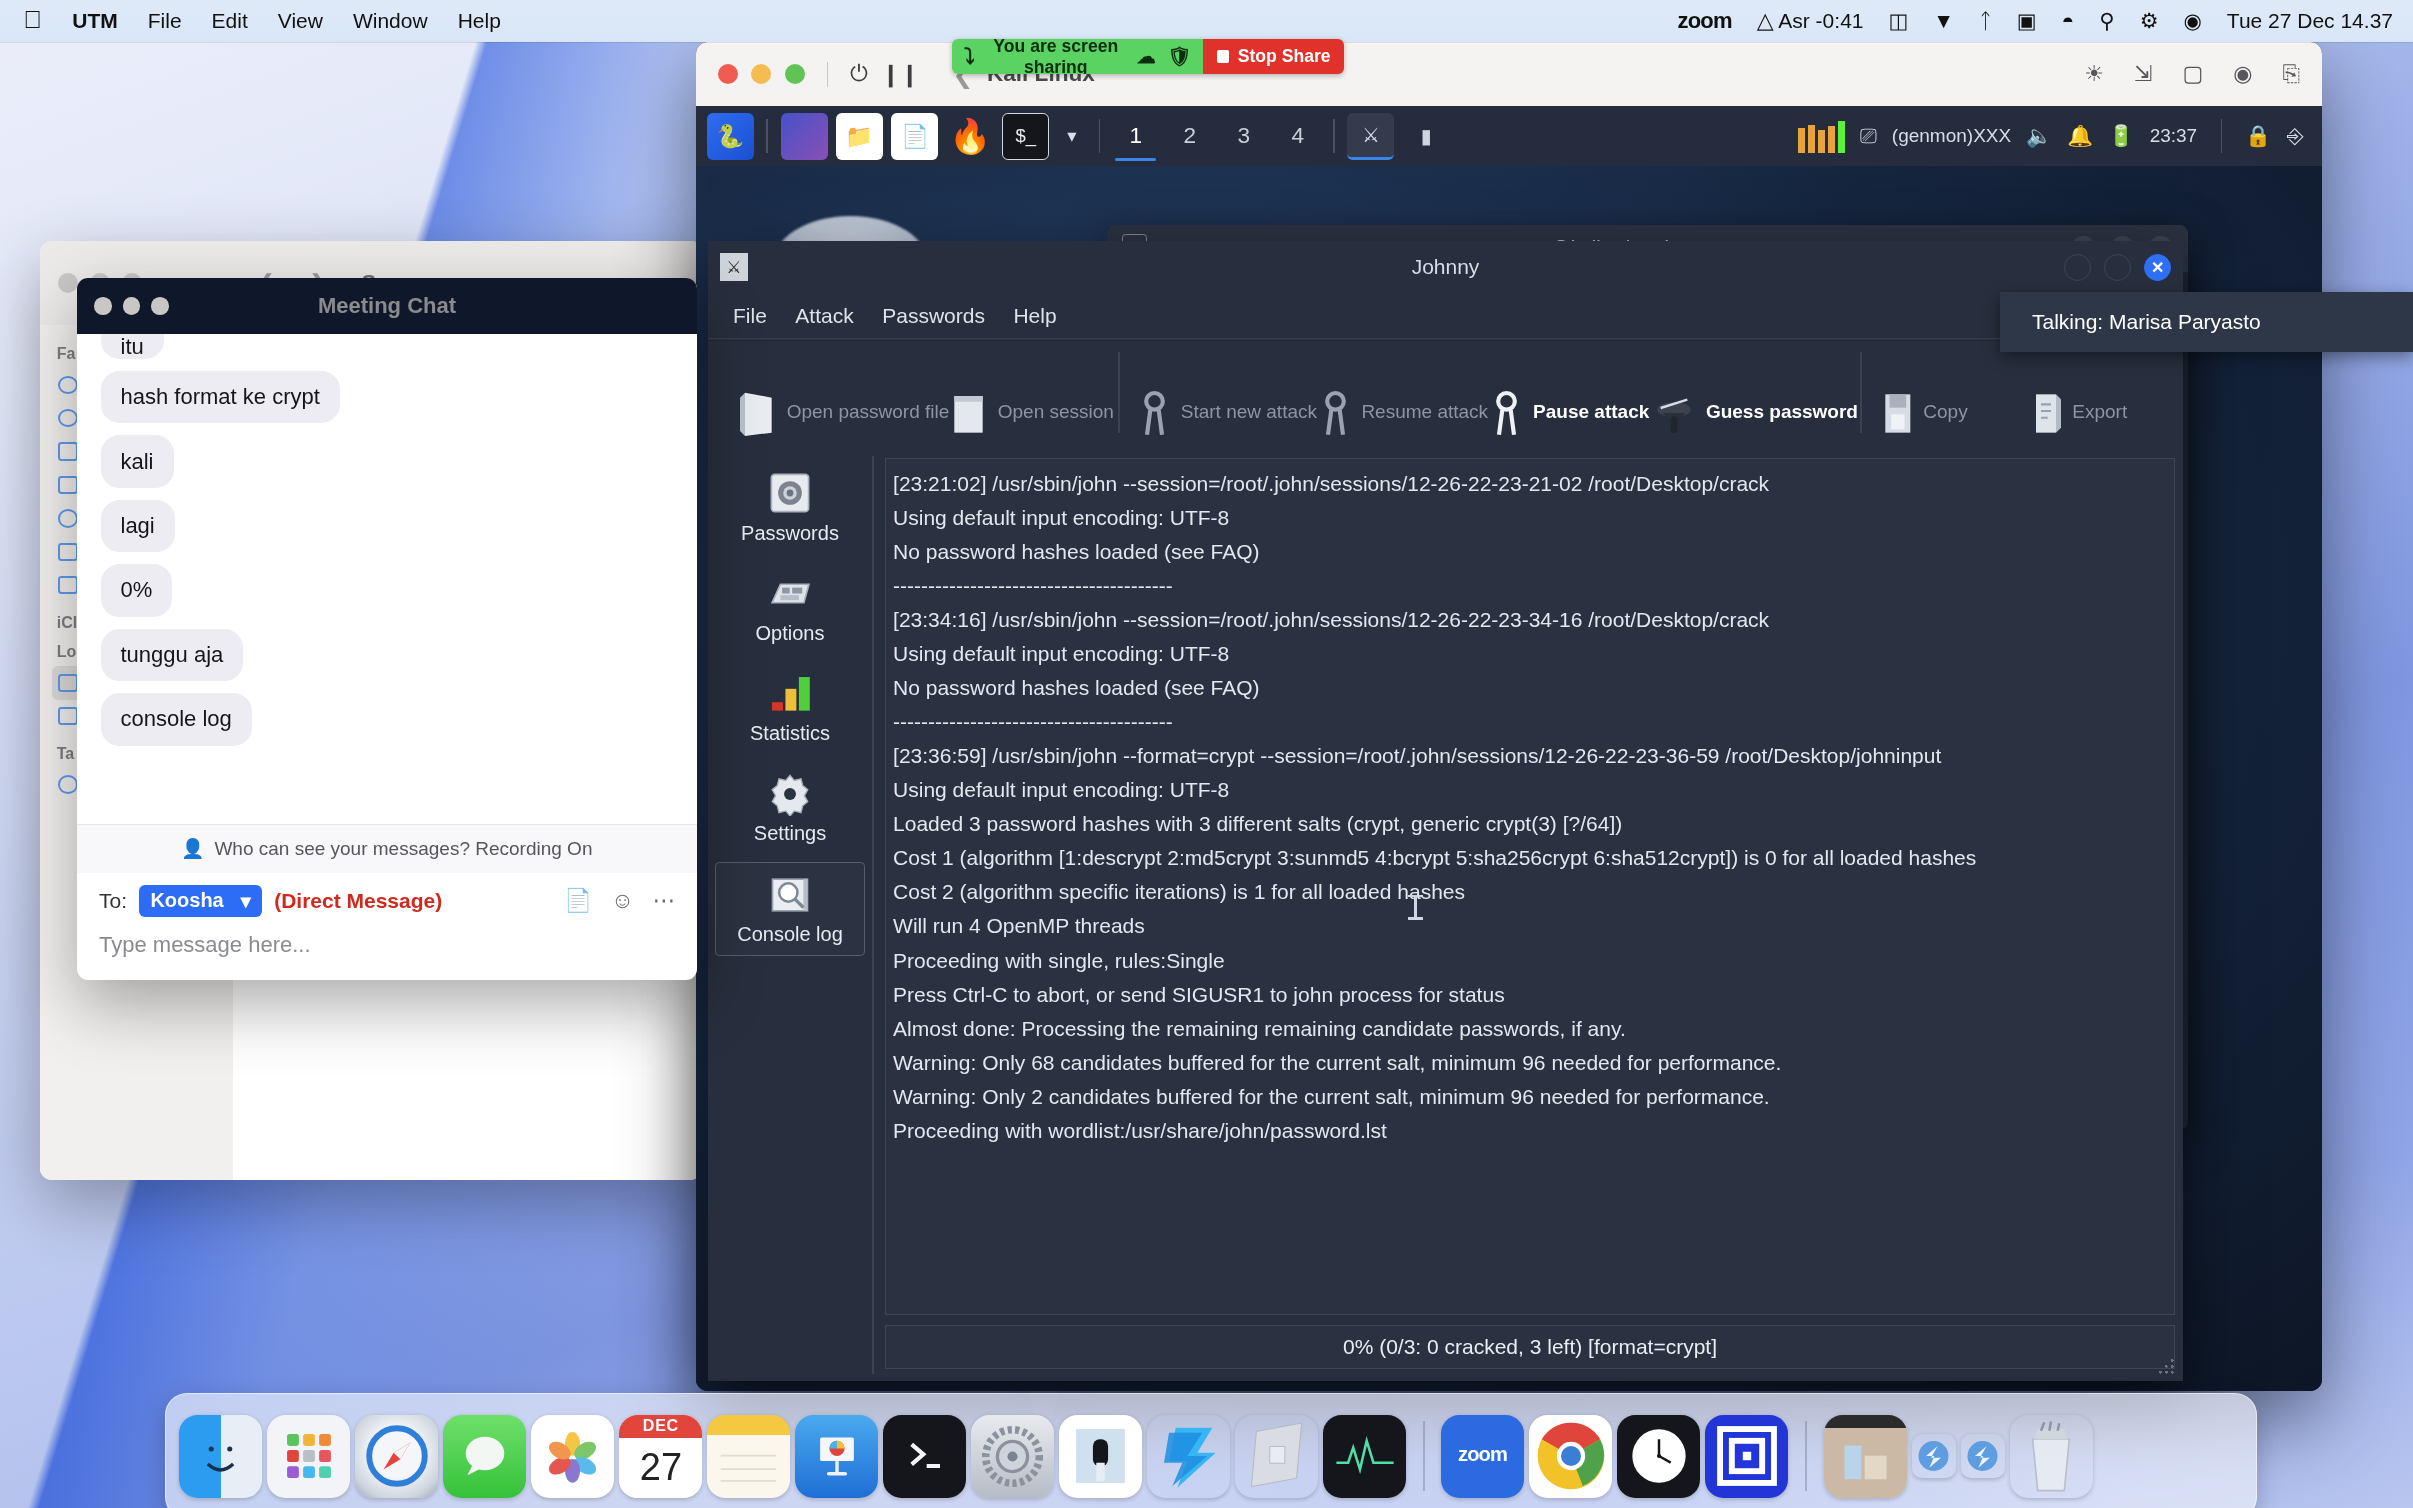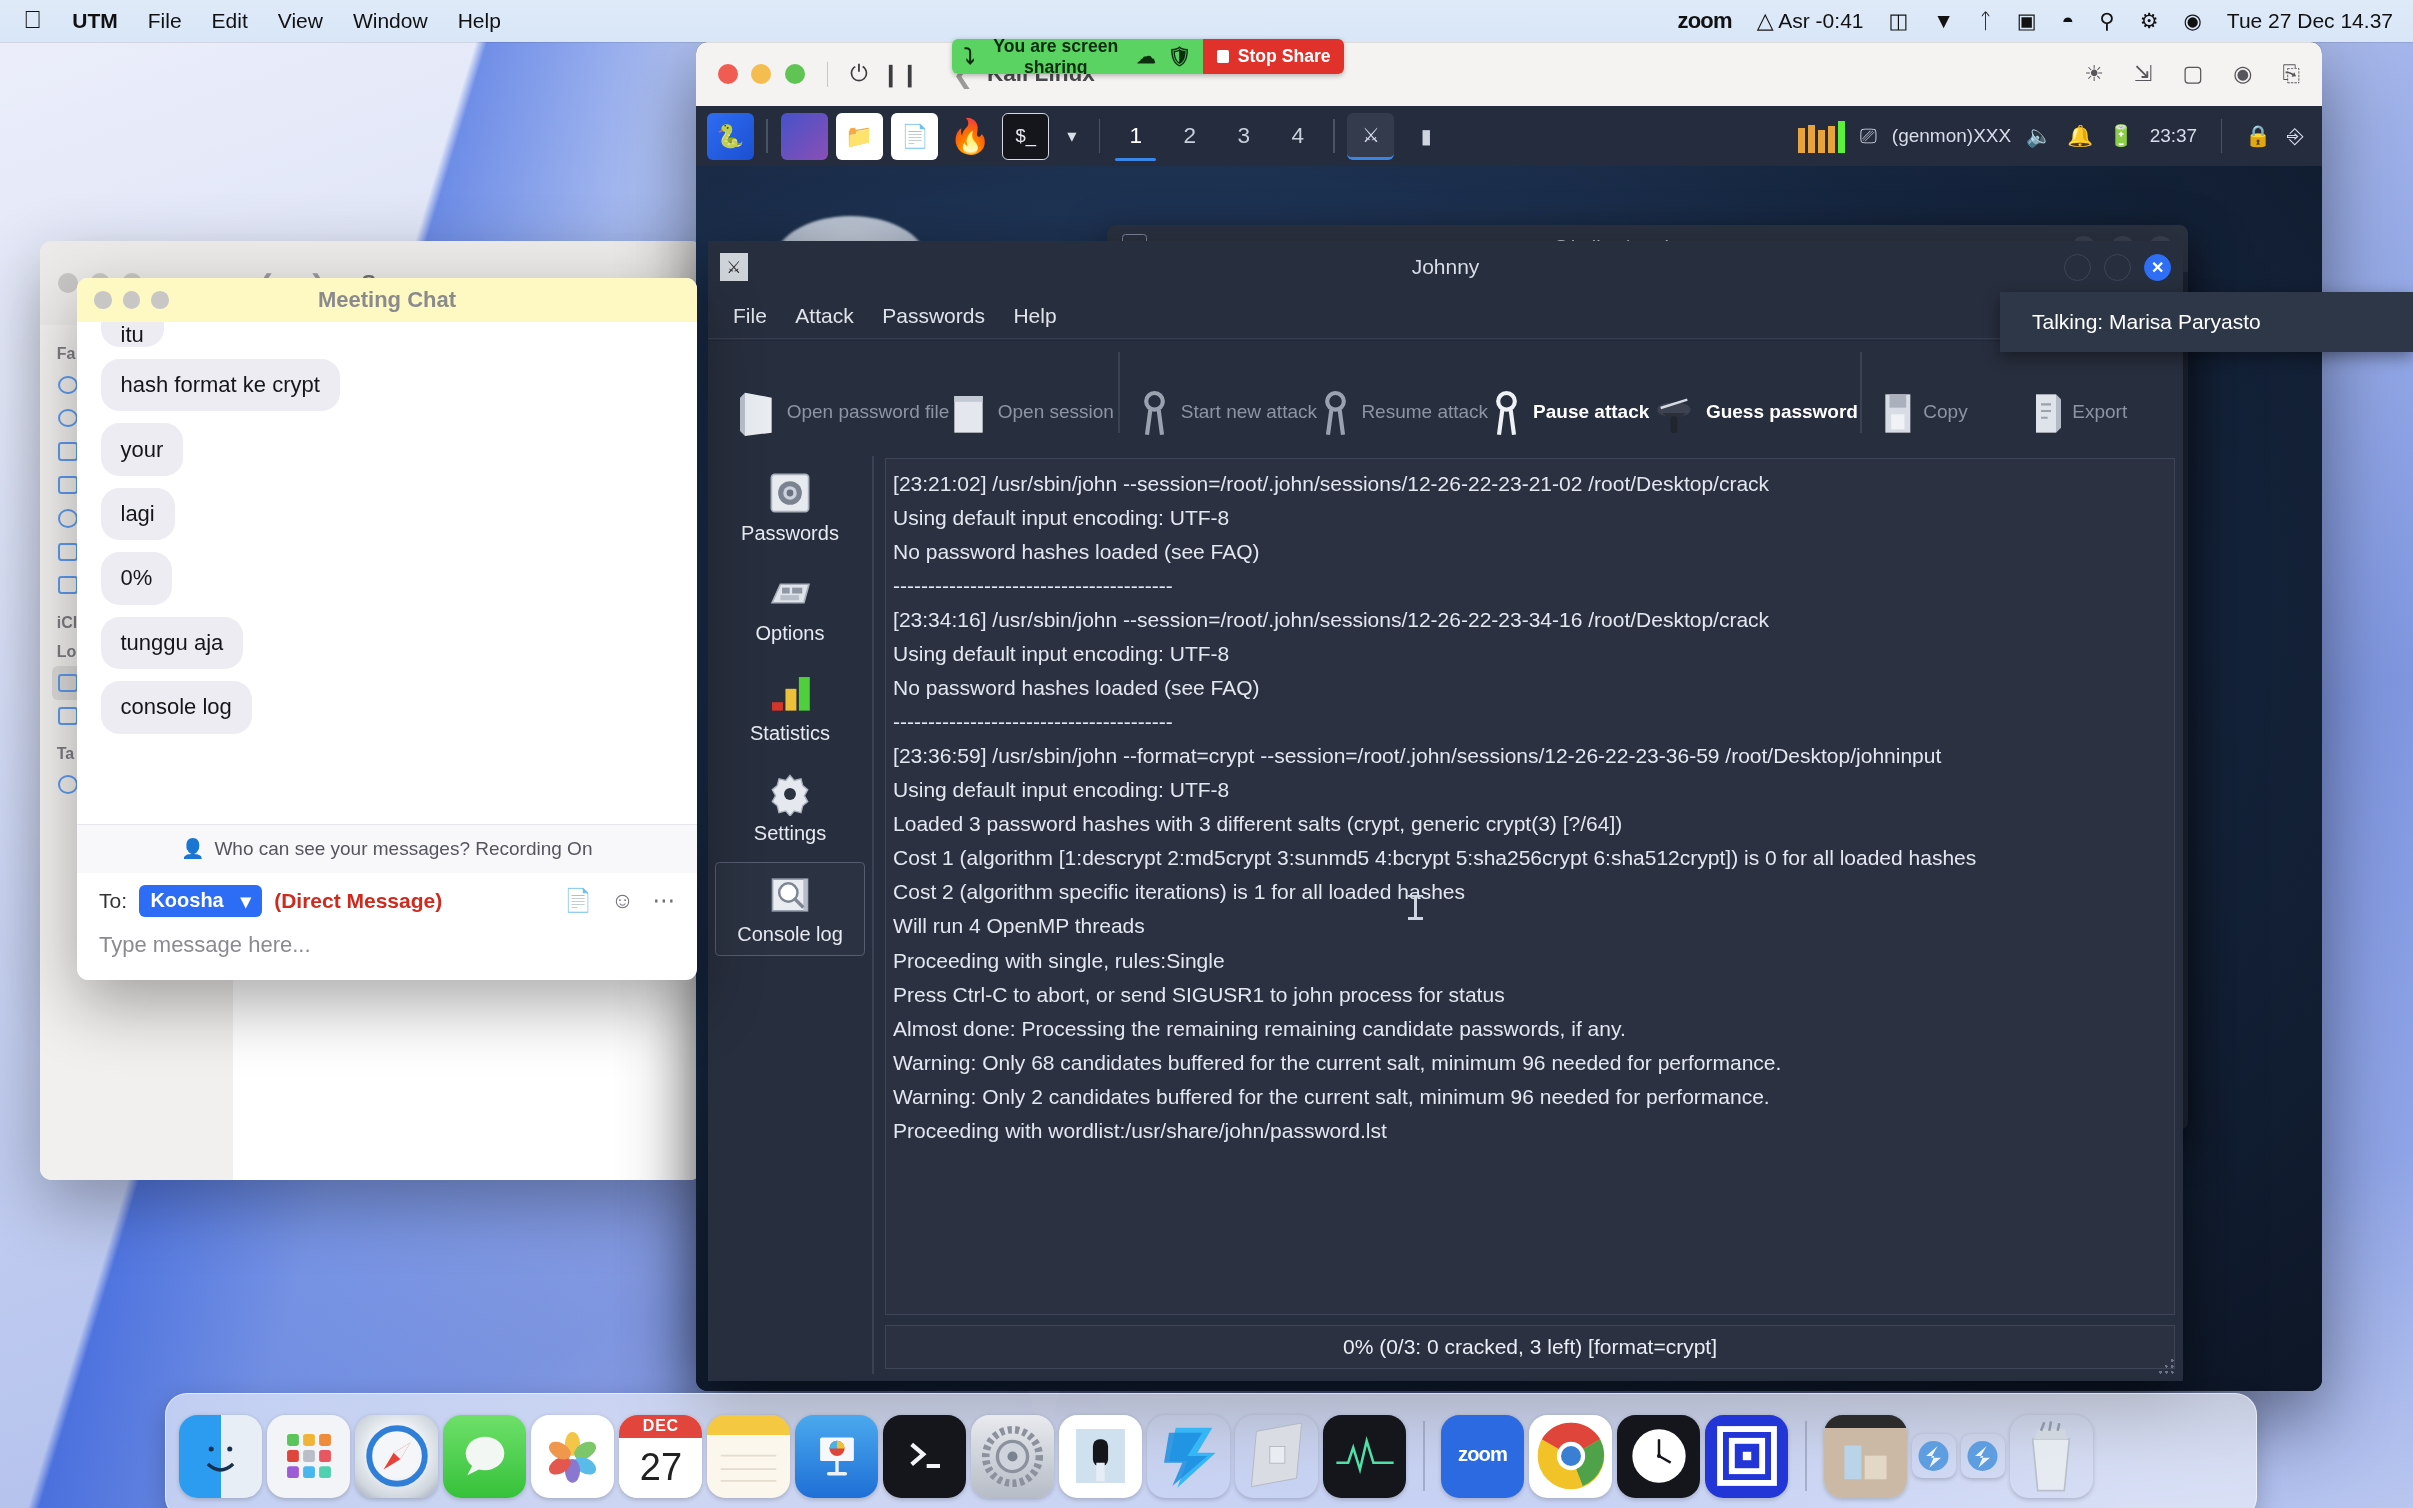--- a/index.html
+++ b/index.html
@@ -213,21 +213,21 @@
     box-shadow:0 5px 15px rgba(0,0,0,.4);
   }
 
   
   #chat {
     position:absolute; left:77px; top:278px; width:620px; height:702px;
     background:#fff; border-radius:11px; z-index:40; overflow:hidden;
     box-shadow:0 25px 67px rgba(0,0,0,.33);
     display:flex; flex-direction:column;
   }
-  #chat .c-top { height:44px; background:#fef9c3; display:flex; align-items:center; padding:0 17px; gap:11px; position:relative; flex:none; }
+  #chat .c-top { height:56px; background:#0f172a; display:flex; align-items:center; padding:0 17px; gap:11px; position:relative; flex:none; }
   #chat .c-top .tl { width:17.6px; height:17.6px; background:#c9c7c5; }
   #chat .c-title { position:absolute; left:0; right:0; text-align:center; font-weight:bold; color:#8b8b8e; font-size:22px; }
   #chat .c-msgs { flex:1; padding:0 0 5px 23.5px; overflow:hidden; display:flex; flex-direction:column; gap:11.7px; }
   .bub {
     align-self:flex-start; background:#ececf2; color:#15161a; border-radius:18.4px;
     padding:13.4px 20px; font-size:22px; max-width:436px;
   }
   .bub.clipped { border-radius:0 0 18.4px 18.4px; padding-top:0; height:25px; overflow:hidden; }
   #chat .c-notice {
     flex:none; height:49px; background:#f8f8fb; border-top:0.8px solid #e6e6ea;
@@ -578,21 +578,21 @@
 <div id="chat">
   <div class="c-top">
     <span class="tl"></span>
     <span class="tl"></span>
     <span class="tl"></span>
     <span class="c-title">Meeting Chat</span>
   </div>
   <div class="c-msgs">
       <div class="bub clipped">itu</div>
       <div class="bub">hash format ke crypt</div>
-      <div class="bub">your</div>
+      <div class="bub">kali</div>
       <div class="bub">lagi</div>
       <div class="bub">0%</div>
       <div class="bub">tunggu aja</div>
       <div class="bub">console log</div>
     </div>
   <div class="c-notice">
     <span>👤</span>
     <span>Who can see your messages? Recording On</span>
   </div>
   <div class="c-to">

